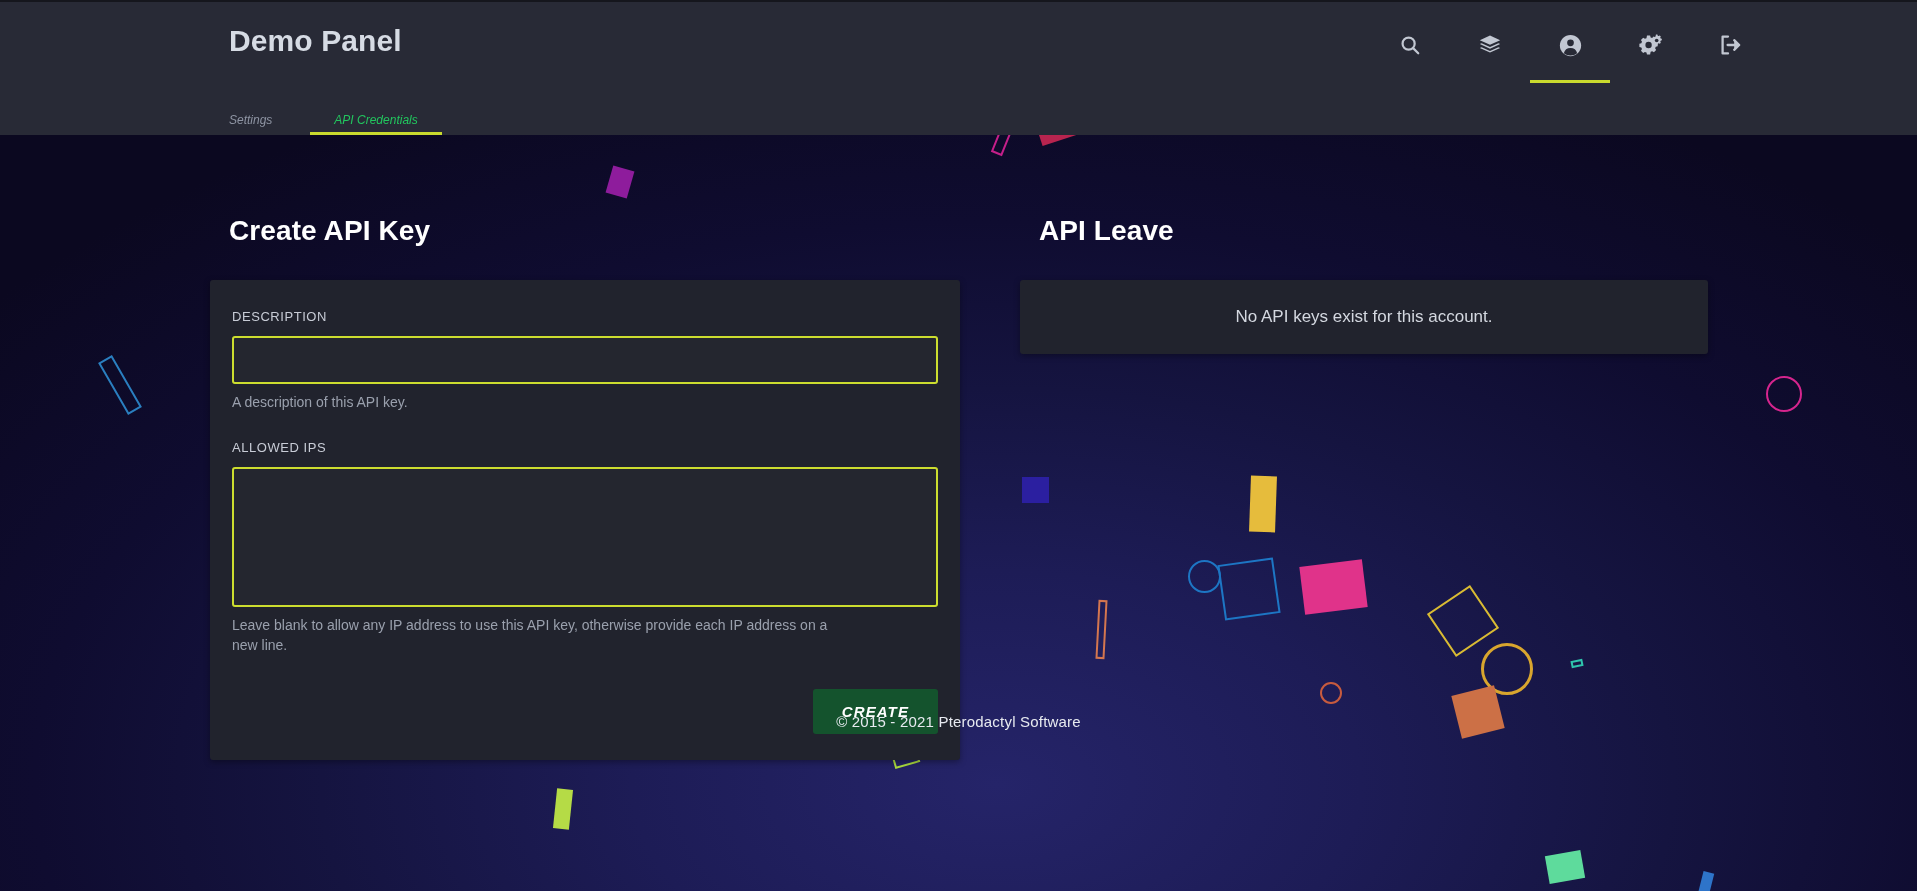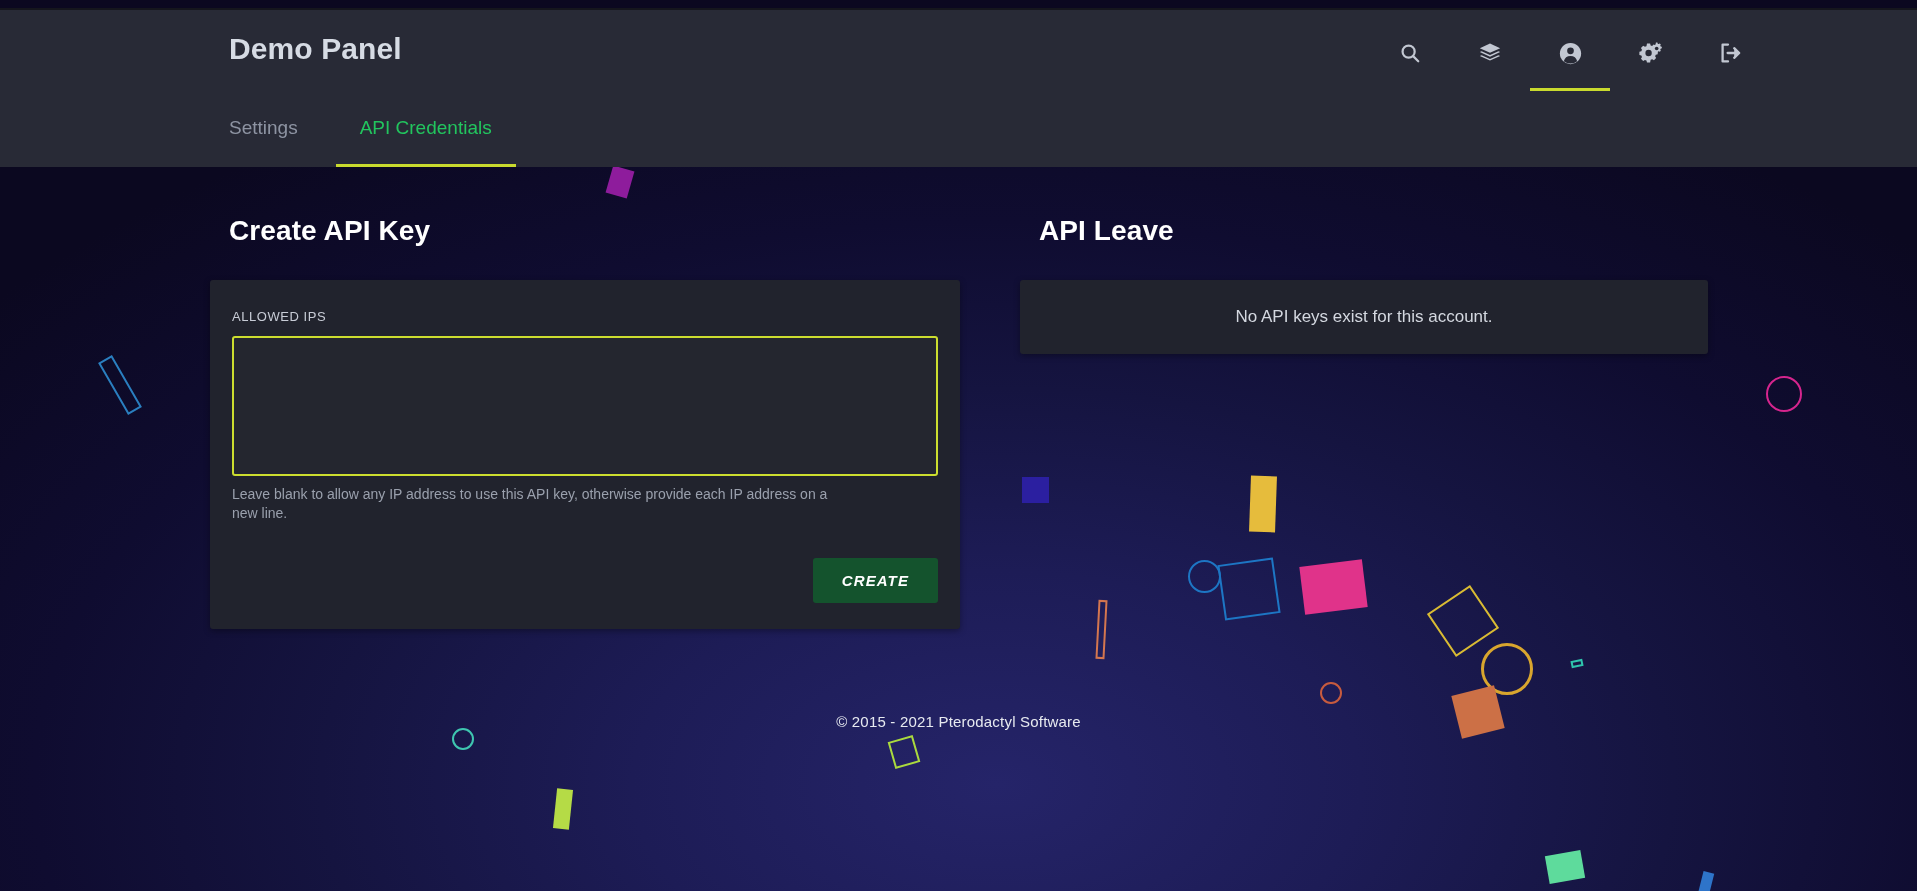--- a/index.html
+++ b/index.html
@@ -29,22 +29,22 @@
     position: absolute;
     inset: 0;
     pointer-events: none;
     z-index: 0;
   }
   .shape { position: absolute; }
 
   
   #topbar {
     position: absolute;
-    top: 8px; left: 0; right: 0;
-    height: 159px;
+    top: 0; left: 0; right: 0;
+    height: 135px;
     background: #282a36;
     border-top: 2px solid #15161d;
     z-index: 20;
   }
 
   .topbar-inner {
     position: relative;
     width: 100%;
     height: 100%;
   }
@@ -91,26 +91,27 @@
 
   #tabs {
     position: absolute;
     left: 229px;
     bottom: 0;
     display: flex;
     align-items: flex-end;
     gap: 0;
   }
   .tab {
-    padding: 0 24px 28px 24px;
-    font-size: 19px;
+    padding: 0 24px 8px 24px;
+    font-size: 12px;
     color: #8e94a3;
     cursor: pointer;
     position: relative;
     white-space: nowrap;
+    font-style: italic;
   }
   .tab:first-child { padding-left: 0; padding-right: 38px; }
   .tab.active { color: #22c55e; }
   .tab.active::after {
     content: "";
     position: absolute;
     left: 0; right: 0; bottom: 0;
     height: 3px;
     background: #c9da2e;
   }
@@ -318,20 +319,25 @@
   </div>
 
   <div id="content">
     <div class="columns">
 
       <div class="col-left">
         <h2 class="section-title">Create API Key</h2>
 
         <div class="card" id="create-card">
 
+          <div class="field-block">
+            <div class="field-label">DESCRIPTION</div>
+            <input class="txt-input" id="desc-input" type="text" placeholder="" style="">
+            <div class="help-text">A description of this API key.</div>
+          </div>
 
           <div class="field-block">
             <div class="field-label">ALLOWED IPS</div>
             <textarea class="txt-input" id="ips-input" placeholder="" style=""></textarea>
             <div class="help-text">Leave blank to allow any IP address to use this API key, otherwise provide each IP address on a new line.</div>
           </div>
 
           <div class="card-actions">
             <button id="create-button">CREATE</button>
           </div>

